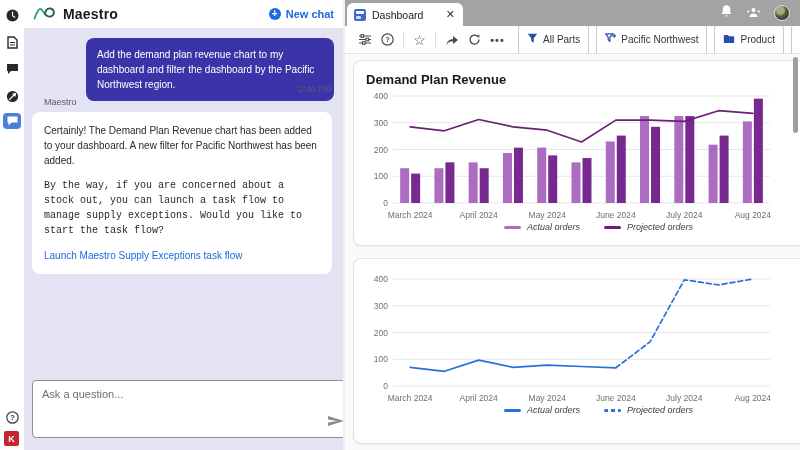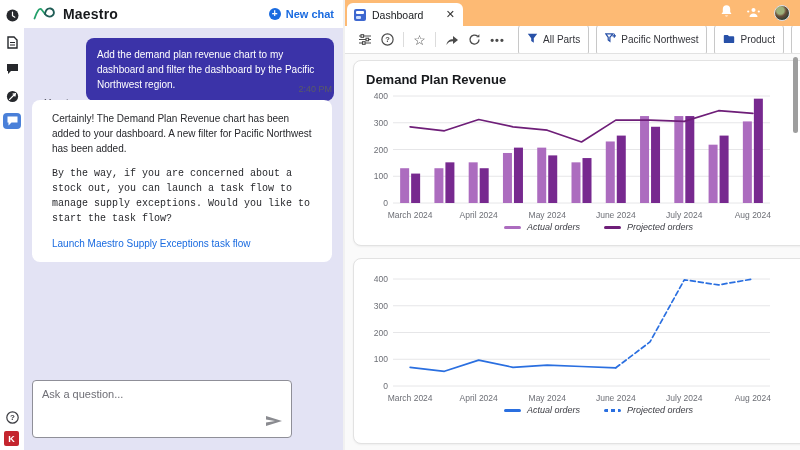--- a/index.html
+++ b/index.html
@@ -25,36 +25,36 @@
   .brand-name { font-size:14px; font-weight:bold; color:#17191c; letter-spacing:.2px; }
   .new-chat { margin-left:auto; display:flex; align-items:center; gap:5px; color:#1a6be0;
     font-size:11px; font-weight:bold; cursor:pointer; }
   .plus-circle { width:12px; height:12px; border-radius:50%; background:#1a6be0; color:#fff;
     font-size:10px; line-height:11px; text-align:center; font-weight:bold; }
 
   .user-bubble { position:absolute; top:38px; right:9px; width:248px; background:#3b33a8;
     color:#fff; border-radius:8px; padding:9px 11px; font-size:10px; line-height:1.5; }
   .msg-time { position:absolute; top:84px; right:11px; font-size:9px; color:#595a66; }
   .bot-name { position:absolute; top:97px; left:20px; font-size:9px; color:#595a66; }
-  .bot-bubble { position:absolute; top:100px; left:8px; width:300px; background:#fff;
-    border-radius:8px; padding:11px 20px; font-size:10px; line-height:1.5; color:#27282c; }
+  .bot-bubble { position:absolute; top:112px; left:8px; width:300px; background:#fff;
+    border-radius:8px; padding:11px 12px; font-size:10px; line-height:1.5; color:#27282c; }
   .bot-bubble p + p { margin-top:10px;font-family:Liberation Mono, monospace; }
   .bot-link { display:inline-block; margin-top:10px; color:#1a6be0; font-size:10px;
     text-decoration:none; cursor:pointer; }
 
-  .ask-box { position:absolute; left:8px; bottom:12px; width:260px; height:58px;
+  .ask-box { position:absolute; left:8px; bottom:12px; width:322px; height:58px;
     background:#fff; border:1px solid #8f8f98; border-radius:4px; padding:7px 9px; }
   .ask-box textarea { width:270px; height:40px; border:none; outline:none; resize:none;
     font-family:"Liberation Sans",sans-serif; font-size:11px; color:#27282c; background:transparent; }
   .ask-box textarea::placeholder { color:#6f6f76; }
   .send-btn { position:absolute; right:8px; bottom:6px; cursor:pointer; }
 
   
   .dash-panel { flex:1; position:relative; background:#fafafa; border-left:2px solid #f1f1f1; }
-  .navy-bar { position:absolute; top:0; left:0; right:0; height:26px; background:#fdba74;
+  .navy-bar { position:absolute; top:0; left:0; right:0; height:26px; background:#a3a3a3;
     display:flex; align-items:flex-end; }
   .dash-tab { margin-left:2px; width:116px; height:23px; background:#fff;
     border-radius:6px 6px 0 0; display:flex; align-items:center; gap:6px; padding:0 7px;
     cursor:pointer; }
   .tab-ic { width:12px; height:12px; background:#3e68d0; border-radius:2px; position:relative; flex:0 0 12px; }
   .tab-ic:before { content:""; position:absolute; left:2px; top:2px; width:8px; height:3px; background:#fff; border-radius:1px; }
   .tab-ic:after  { content:""; position:absolute; left:2px; top:7px; width:5px; height:3px; background:#cfe0ff; border-radius:1px; }
   .tab-label { font-size:10.5px; color:#17191c; flex:1; }
   .tab-close { font-size:11px; color:#333; cursor:pointer; padding:0 1px; }
   .navy-icons { margin-left:auto; display:flex; align-items:center; gap:13px;

